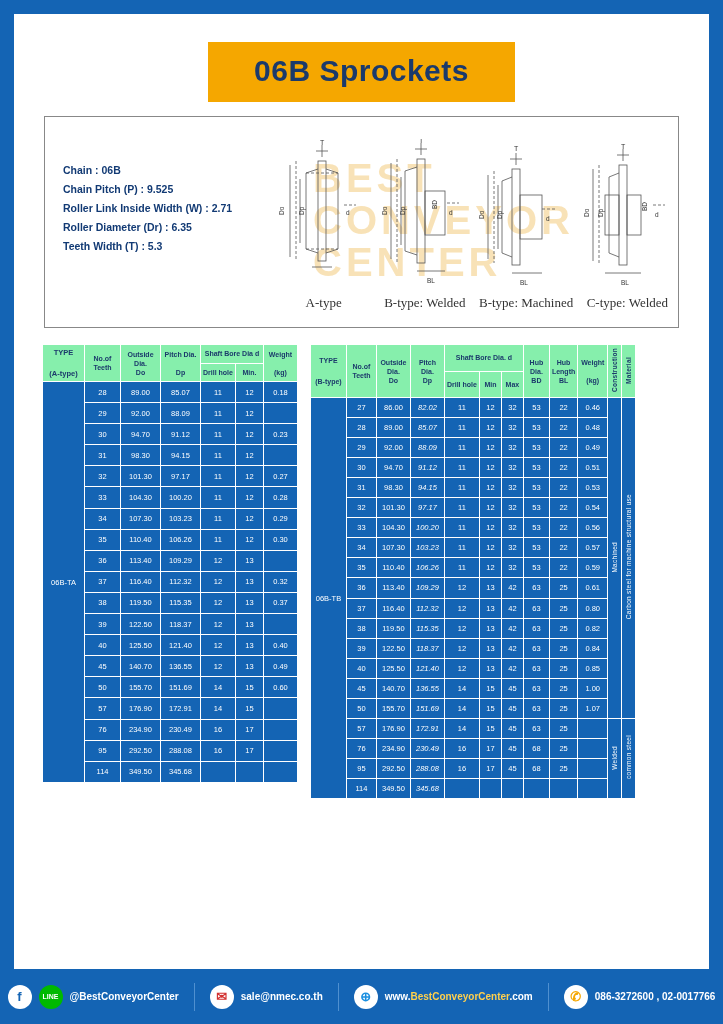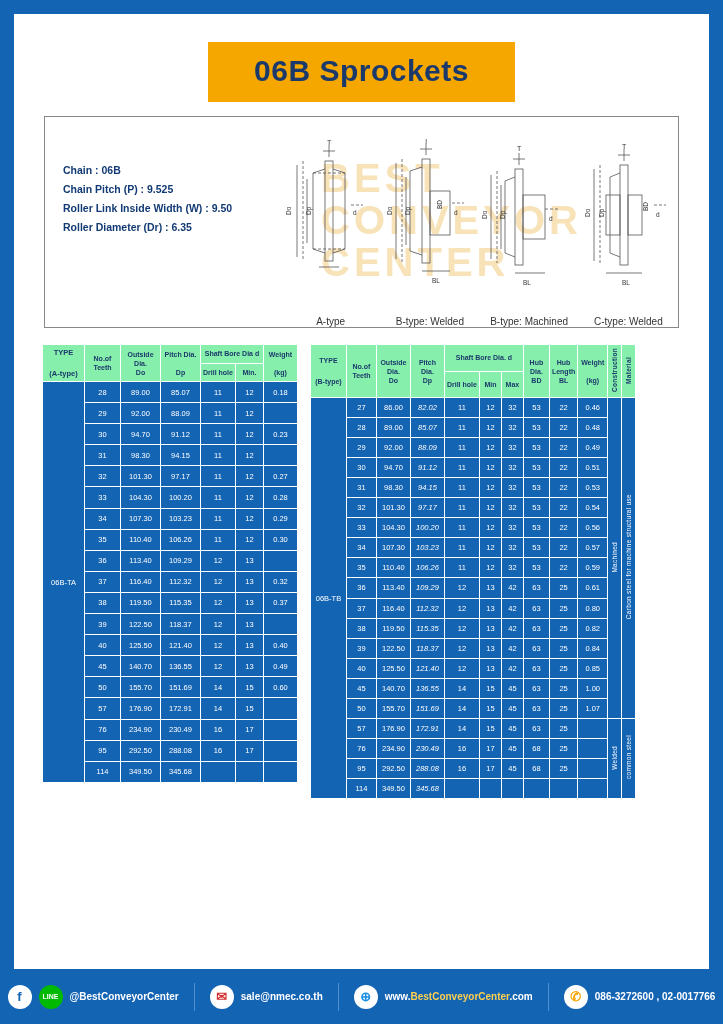--- a/index.html
+++ b/index.html
@@ -35,21 +35,20 @@
     text-align:center;
   }
   
   .specbox {
     border: 1px solid #888;
     height: 212px;
     margin: 0 12px 16px 12px;
     position: relative;
     display: flex;
     background:#fff;
-    gap:8px;
   }
   .spec-left {
     width: 228px;
     padding: 44px 0 0 18px;
     font-size: 10.5px;
     color: #123a74;
     font-weight: bold;
     line-height: 19px;
     z-index:3;
   }
@@ -79,25 +78,26 @@
     position:relative;
     height: 100%;
     display:flex;
     flex-direction:column;
     align-items:center;
     justify-content:flex-start;
     padding-top: 22px;
   }
   .dcaption {
     position:absolute;
-    bottom: 0;
+    bottom: 16px;
     width:100%;
     text-align:center;
-    font-size: 10px;
+    font-size: 13px;
     color: #333;
+    font-family: Liberation Serif, serif;
   }
   .sv { display:block; }
   
   .tables { display:flex; gap: 12px; padding: 0 10px; }
   table { border-collapse: collapse; }
   .tbl { font-size: 7.5px; color:#ffffff; }
   .tbl th, .tbl td {
     border: 1px solid #ffffff;
     text-align:center;
     background: #1464b4;
@@ -179,22 +179,23 @@
   <div class="sheet">
 
     <div class="title-wrap">
       <div class="title">06B Sprockets</div>
     </div>
 
     <div class="specbox">
       <div class="spec-left">
         <div>Chain : 06B</div>
         <div>Chain Pitch (P) : 9.525</div>
-        <div>Roller Link Inside Width (W) : 9.50</div>
+        <div>Roller Link Inside Width (W) : 2.71</div>
         <div>Roller Diameter (Dr) : 6.35</div>
+        <div>Teeth Width (T) : 5.3</div>
       </div>
       <div class="spec-right">
         <div class="watermark">BEST CONVEYOR CENTER</div>
         <div class="drawings">
 
           <div class="dcell">
             <svg class="sv" width="96" height="150" viewBox="0 0 96 150">
               <g stroke="#555" fill="none" stroke-width="0.8">
                 <line x1="46" y1="6" x2="46" y2="18"></line>
                 <line x1="40" y1="12" x2="52" y2="12"></line>

